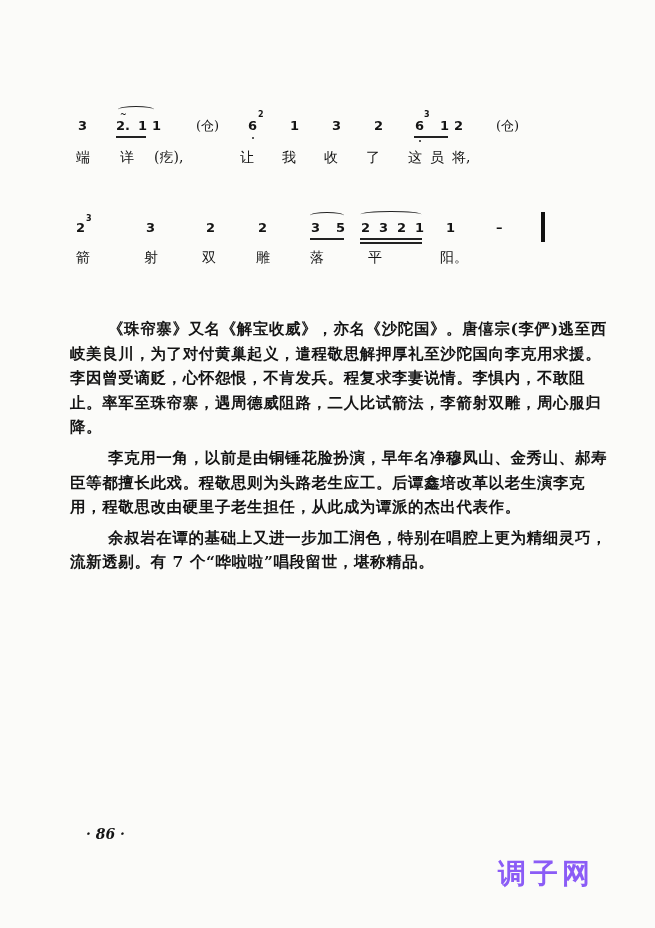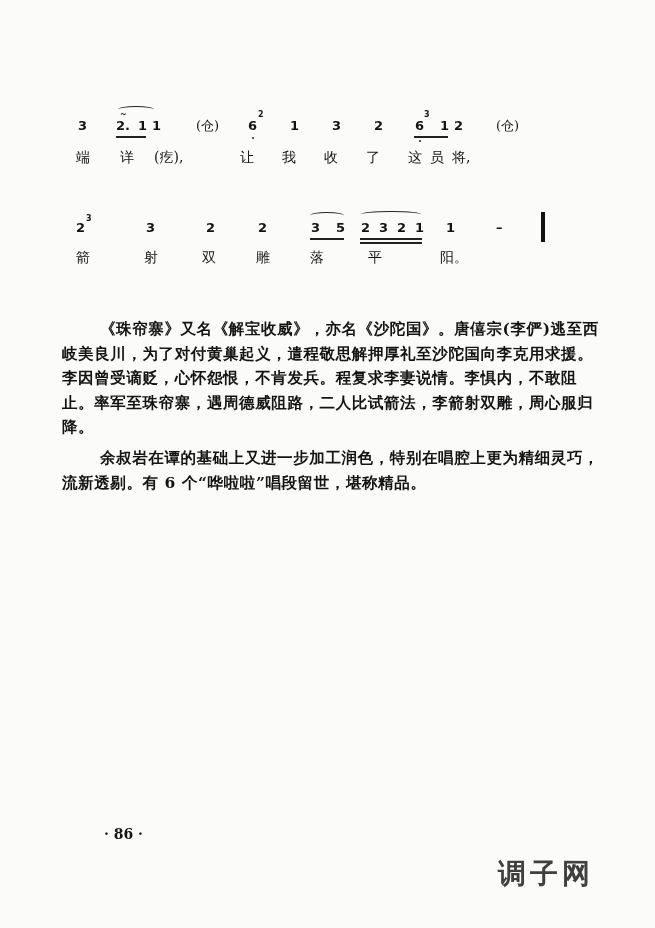--- a/index.html
+++ b/index.html
@@ -16,22 +16,22 @@
   .lyric { position: absolute; font-size: 14px; line-height: 18px; }
   .underline { position: absolute; height: 2px; background: #222; }
   .slur { position: absolute; border-top: 1.5px solid #222; border-radius: 50% 50% 0 0; height: 6px; }
   .barline { position: absolute; left: 541px; top: 212px; width: 4px; height: 30px; background: #111; }
   .dot { position: absolute; width: 2px; height: 2px; background: #222; border-radius: 50%; }
   
   .prose { position: absolute; left: 62px; width: 540px; font-size: 15.5px; line-height: 24.6px; letter-spacing: 0.6px; font-weight: bold; }
   .prose p { margin: 0; }
   .prose .indent { text-indent: 38px; }
   .prose .gap { margin-top: 6px; }
-  .pagenum { position: absolute; left: 86px; top: 826px; font-size: 14px; font-weight: bold; font-family: "DejaVu Serif", serif; margin-left: 18px; }
-  .wm-title { position: absolute; left: 498px; top: 855px; font-family: "DejaVu Sans", sans-serif; font-size: 28px; font-weight: bold; color: #404040; letter-spacing: 4px; }
+  .pagenum { position: absolute; left: 86px; top: 826px; font-size: 14px; font-weight: bold; font-style: italic; font-family: "DejaVu Serif", serif; }
+  .wm-title { position: absolute; left: 498px; top: 855px; font-family: "DejaVu Sans", sans-serif; font-size: 28px; font-weight: bold; color: #8b5cf6; letter-spacing: 4px; }
   .wm-url { position: absolute; left: 474px; top: 893px; font-family: "DejaVu Sans", sans-serif; font-size: 18px; color: #6e6e6e; }
 </style>
 </head>
 <body>
 
 <div class="page">
 
   <div class="score-row" style="top:118px; width:480px;">
     <div class="slur" style="left:50px; top:-12px; width:36px;"></div>
     <span class="sup" style="left:52px; top:-8px;">~</span>
@@ -94,21 +94,22 @@
   <div class="lyric-row" style="top:248px; width:480px;">
     <span class="lyric" style="left:8px;">箭</span>
     <span class="lyric" style="left:76px;">射</span>
     <span class="lyric" style="left:134px;">双</span>
     <span class="lyric" style="left:188px;">雕</span>
     <span class="lyric" style="left:242px;">落</span>
     <span class="lyric" style="left:300px;">平</span>
     <span class="lyric" style="left:372px;">阳。</span>
   </div>
 
-  <div class="prose" style="top:317px;">
+  <div class="prose" style="top:317px;margin-left:8px;">
     <p class="indent">《珠帘寨》又名《解宝收威》，亦名《沙陀国》。唐僖宗(李俨)逃至西岐美良川，为了对付黄巢起义，遣程敬思解押厚礼至沙陀国向李克用求援。李因曾受谪贬，心怀怨恨，不肯发兵。程复求李妻说情。李惧内，不敢阻止。率军至珠帘寨，遇周德威阻路，二人比试箭法，李箭射双雕，周心服归降。</p>
-    <p class="indent gap">余叔岩在谭的基础上又进一步加工润色，特别在唱腔上更为精细灵巧，流新透剔。有 6 个“哗啦啦”唱段留世，堪称精品。</p>
+    <p class="indent gap">李克用一角，以前是由铜锤花脸扮演，早年名净穆凤山、金秀山、郝寿臣等都擅长此戏。程敬思则为头路老生应工。后谭鑫培改革以老生演李克用，程敬思改由硬里子老生担任，从此成为谭派的杰出代表作。</p>
+    <p class="indent gap">余叔岩在谭的基础上又进一步加工润色，特别在唱腔上更为精细灵巧，流新透剔。有 7 个“哗啦啦”唱段留世，堪称精品。</p>
   </div>
 
   <div class="pagenum">· 86 ·</div>
 
   <div class="wm-title">调子网</div>
 </div>
 
 </body></html>

